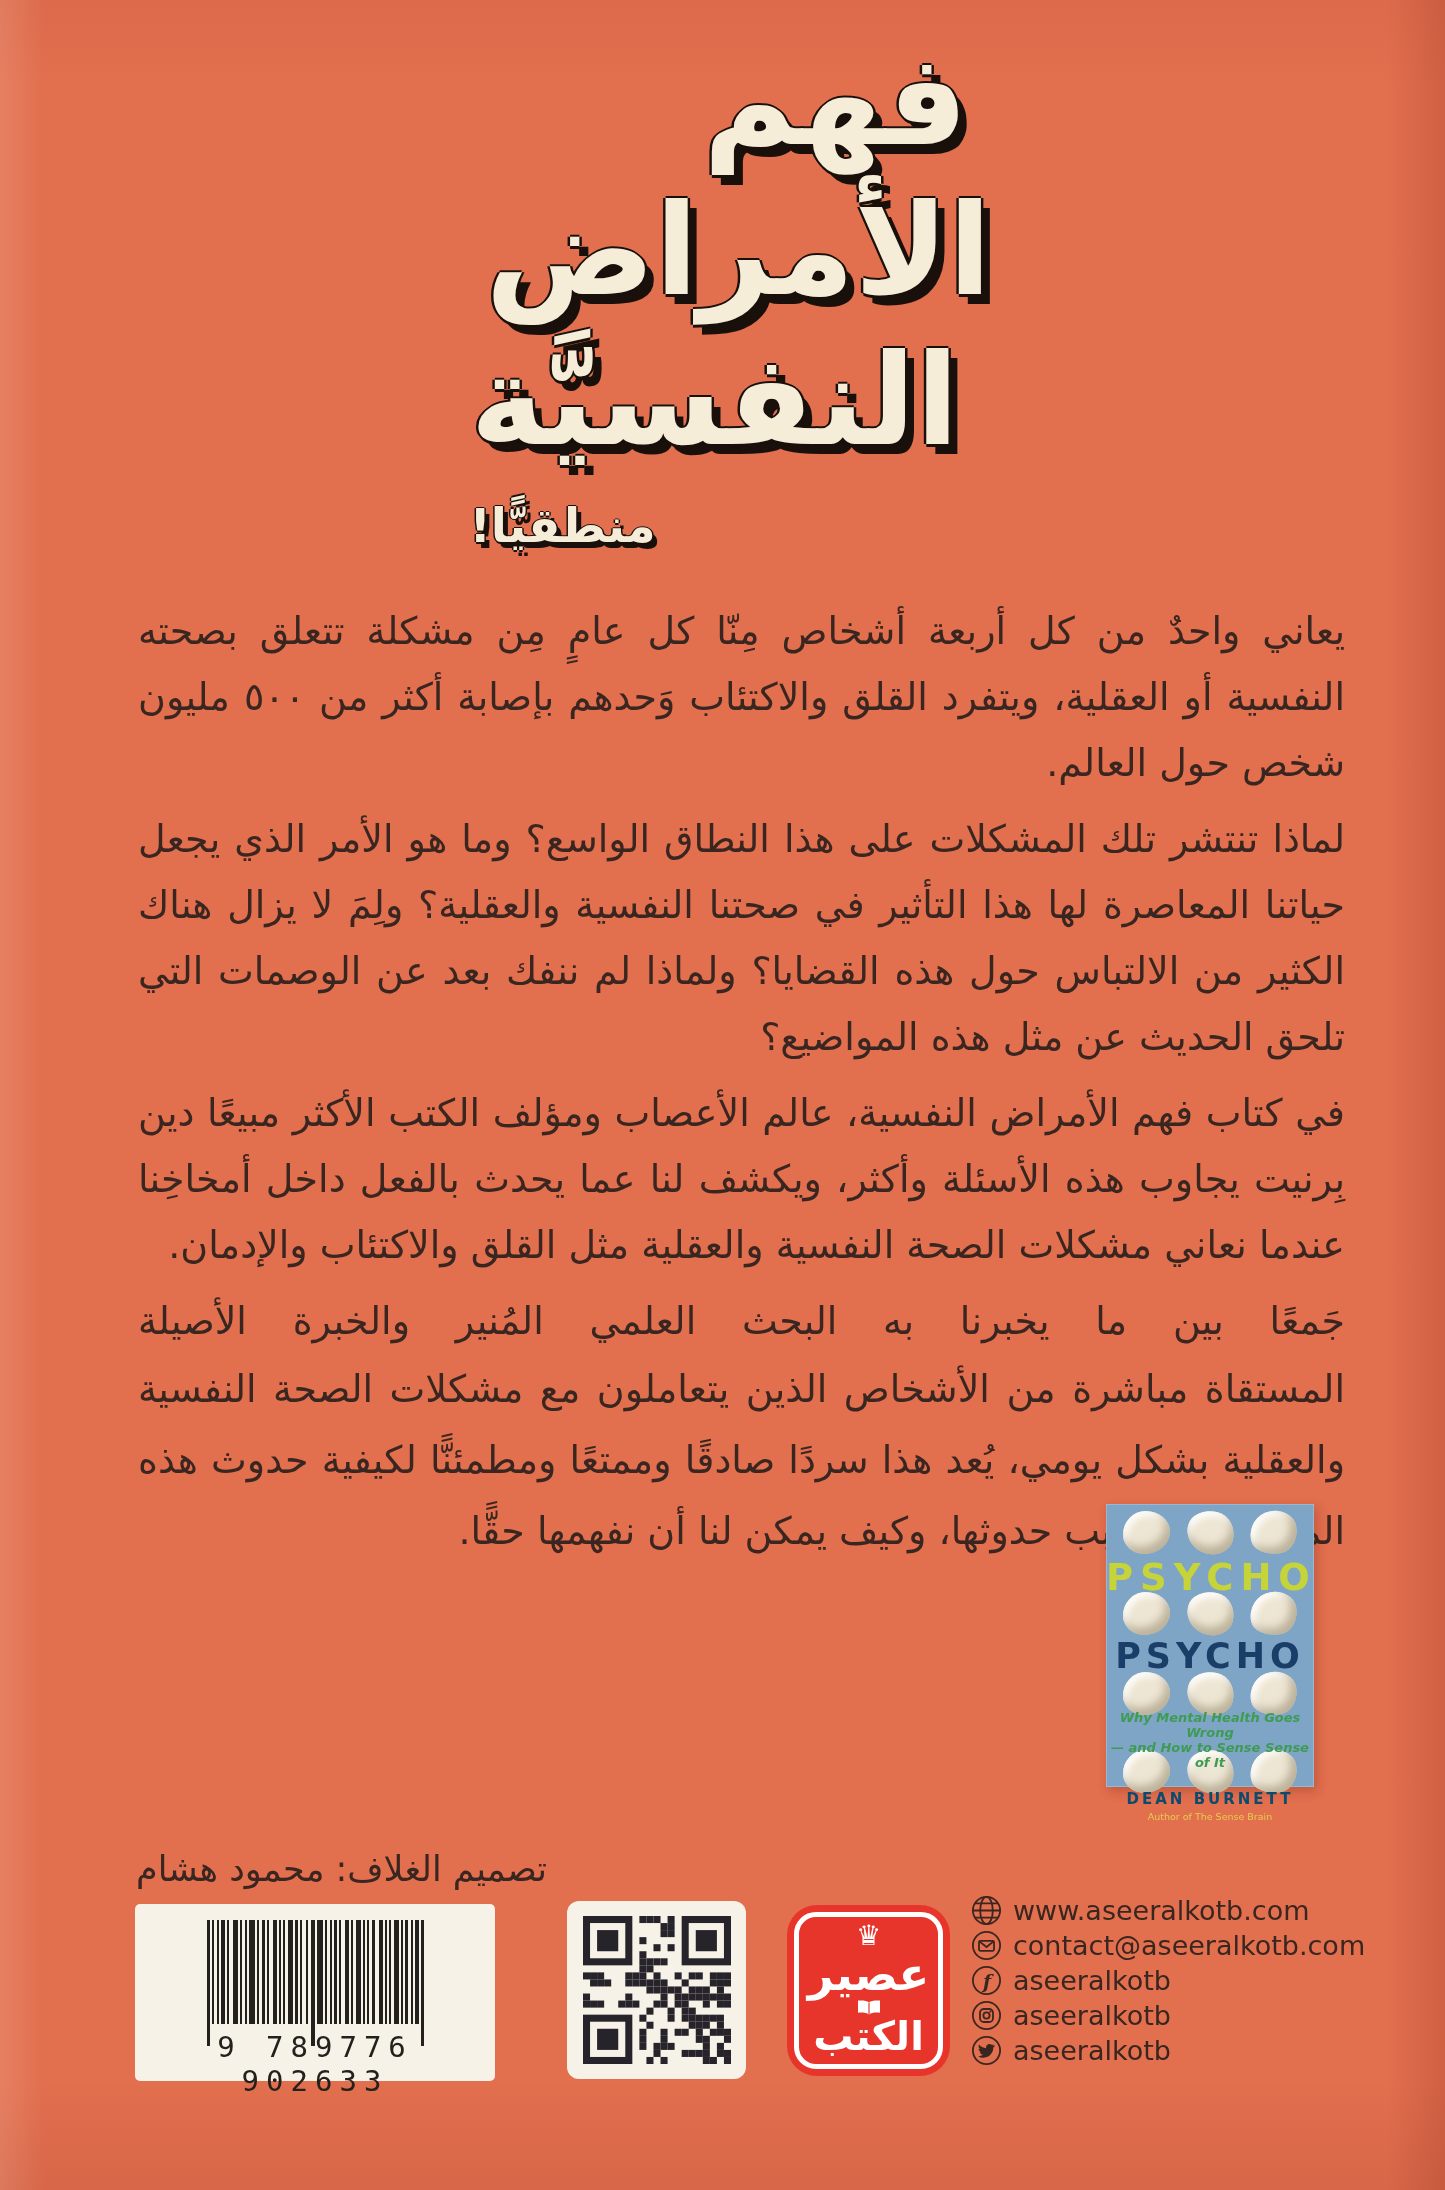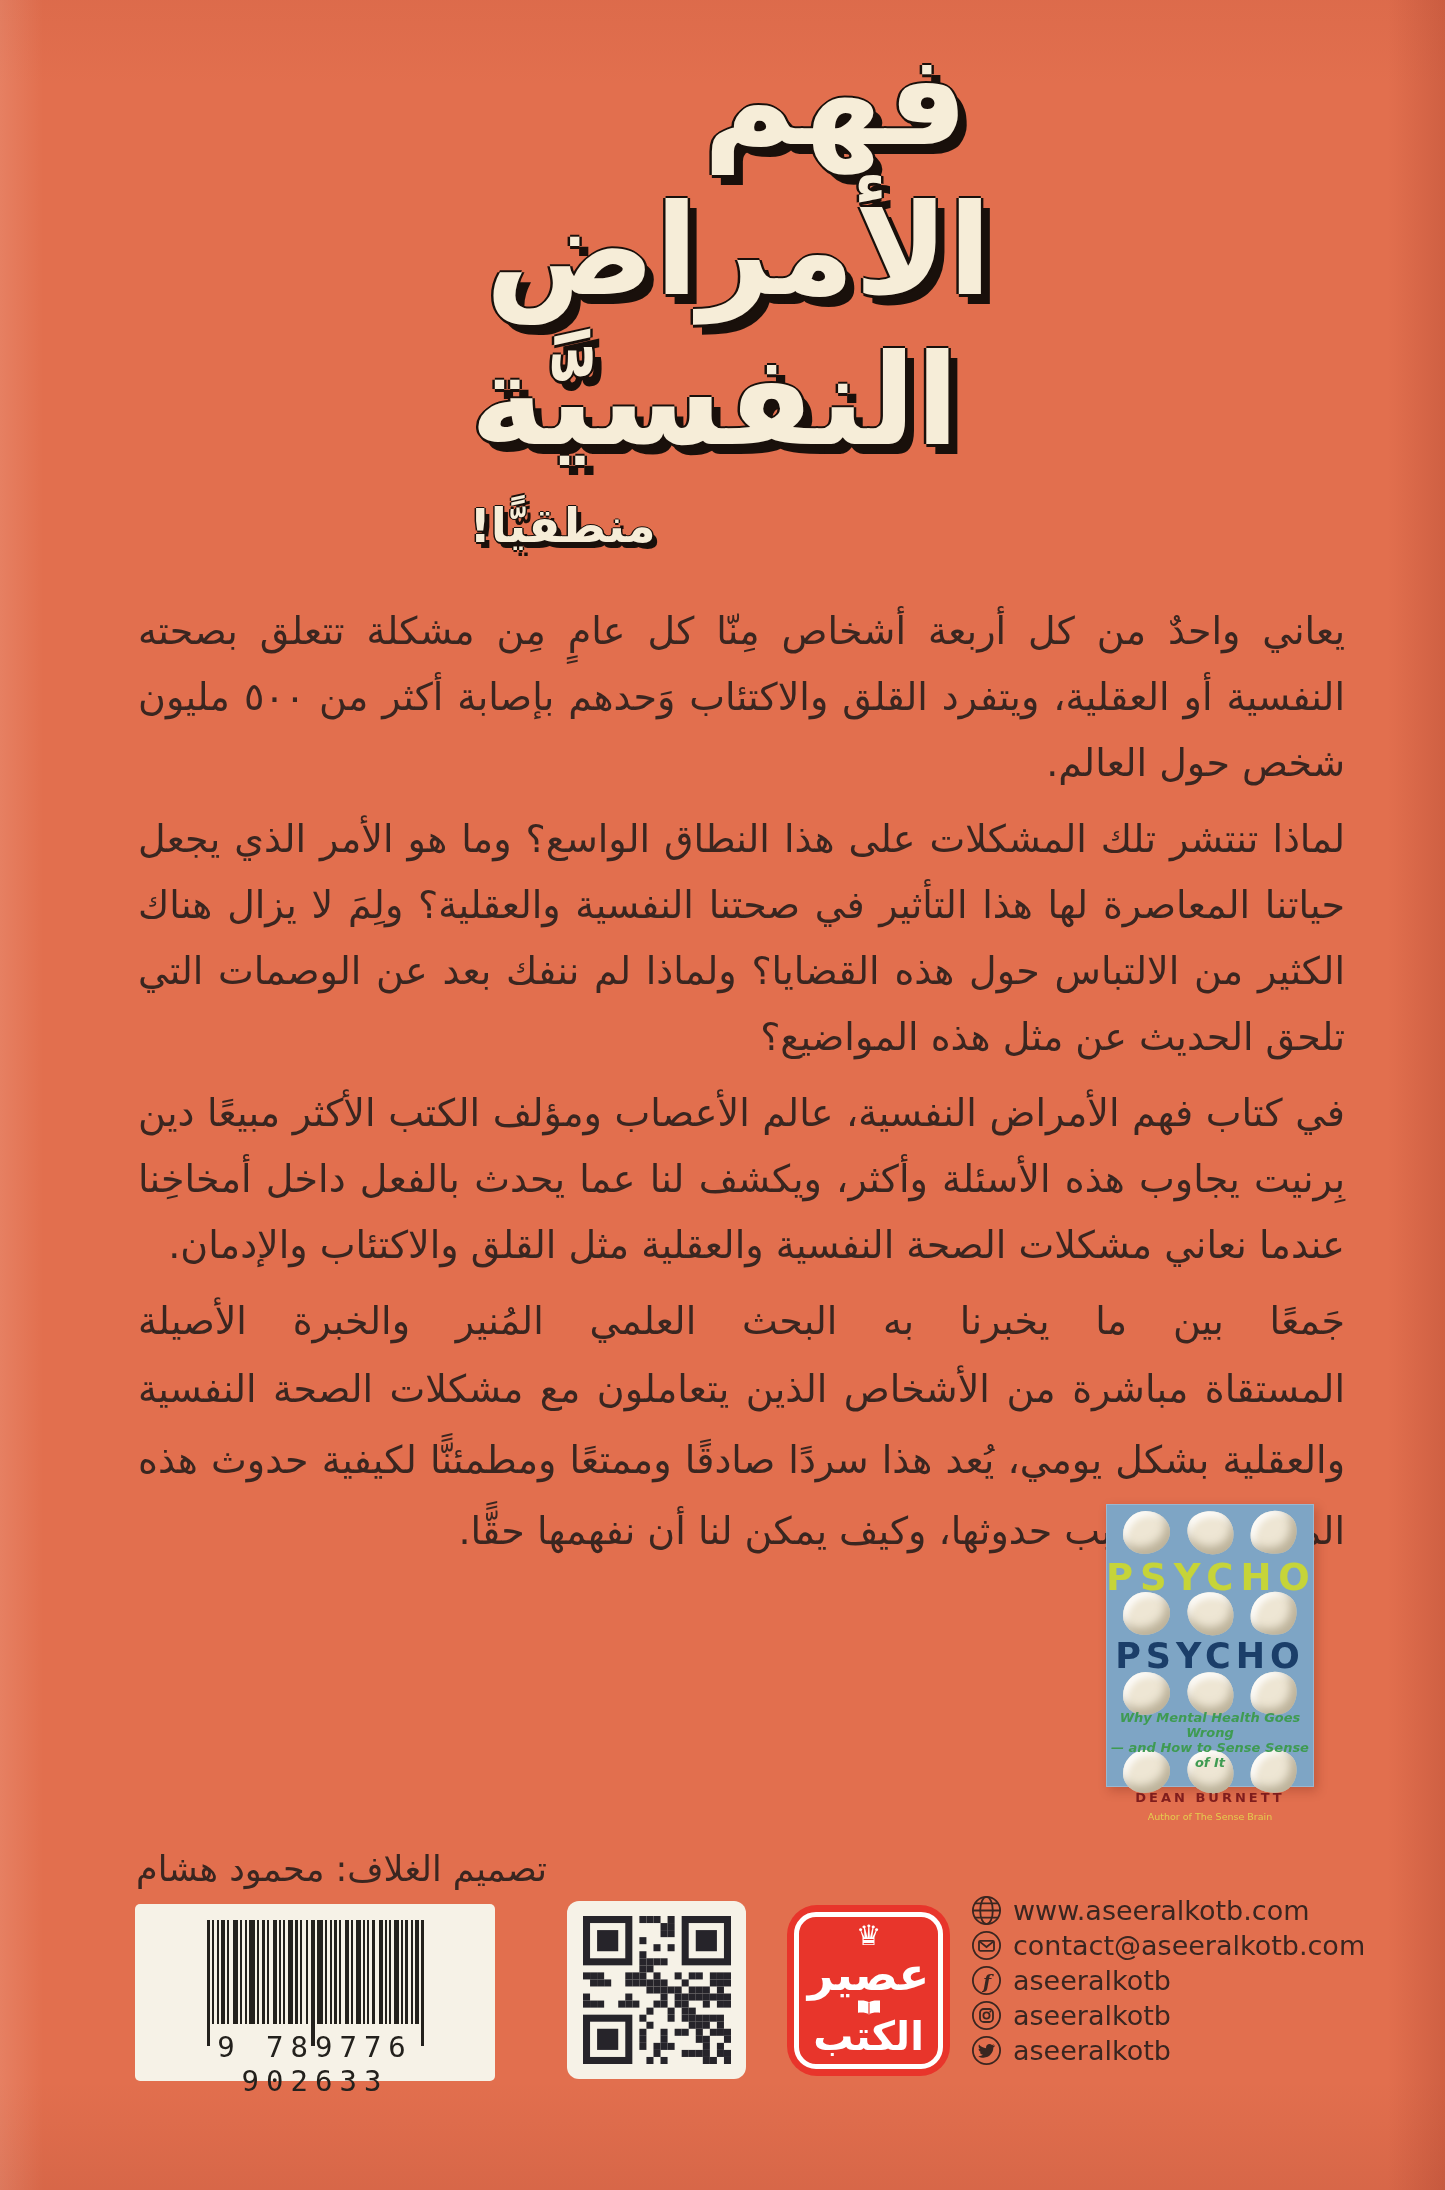--- a/index.html
+++ b/index.html
@@ -47,21 +47,21 @@
   .egg-row{position:absolute;left:0;right:0;display:flex;justify-content:space-evenly;}
   .egg-row.r1{top:7px;} .egg-row.r2{top:88px;} .egg-row.r3{top:168px;} .egg-row.r4{top:246px;}
   .egg{width:47px;height:43px;background:#eee6d4;border-radius:48% 52% 55% 45%/55% 48% 52% 45%;
     box-shadow:inset -5px -7px 8px rgba(140,128,98,.5),inset 4px 5px 6px rgba(255,255,255,.85);}
   .egg:nth-child(2){border-radius:55% 45% 48% 52%/46% 56% 44% 54%;transform:rotate(14deg);}
   .egg:nth-child(3){border-radius:50% 50% 42% 58%/58% 44% 56% 42%;transform:rotate(-11deg);}
   .mc-text{position:absolute;left:0;right:0;text-align:center;z-index:2;font-weight:bold;}
   .mc-psycho{top:52px;font-size:37px;color:#c6d439;letter-spacing:7px;}
   .mc-logical{top:132px;font-size:35px;color:#1b3e69;letter-spacing:5px;}
   .mc-tags{top:206px;font-size:13px;line-height:15px;color:#3e9b52;font-style:italic;}
-  .mc-author{top:286px;font-size:13px;letter-spacing:3px;color:#7f1d1d;}
+  .mc-author{top:286px;font-size:15px;letter-spacing:3px;color:#0c4a6e;}
   .mc-note{top:307px;font-size:9.5px;color:#e4cd4e;font-weight:normal;}
 
   
   .credit{position:absolute;left:136px;top:1849px;font-size:35px;color:#3a2620;white-space:nowrap;}
 
   
   .barcode-panel{position:absolute;left:135px;top:1904px;width:360px;height:177px;
     background:#f6f2e7;border-radius:5px;text-align:center;direction:ltr;}
   .bars{display:flex;align-items:flex-start;height:104px;margin:16px auto 0;width:fit-content;}
   .bars i{display:inline-block;height:100%;background:#23211d;}

